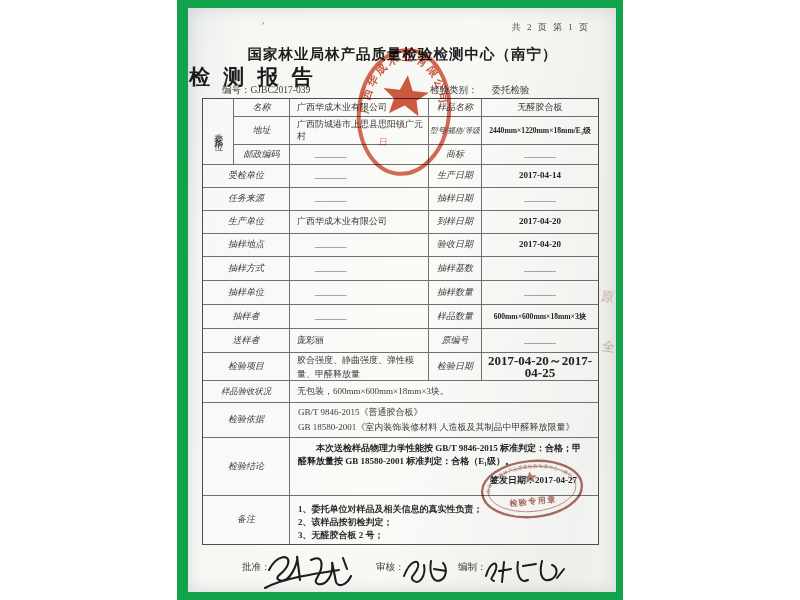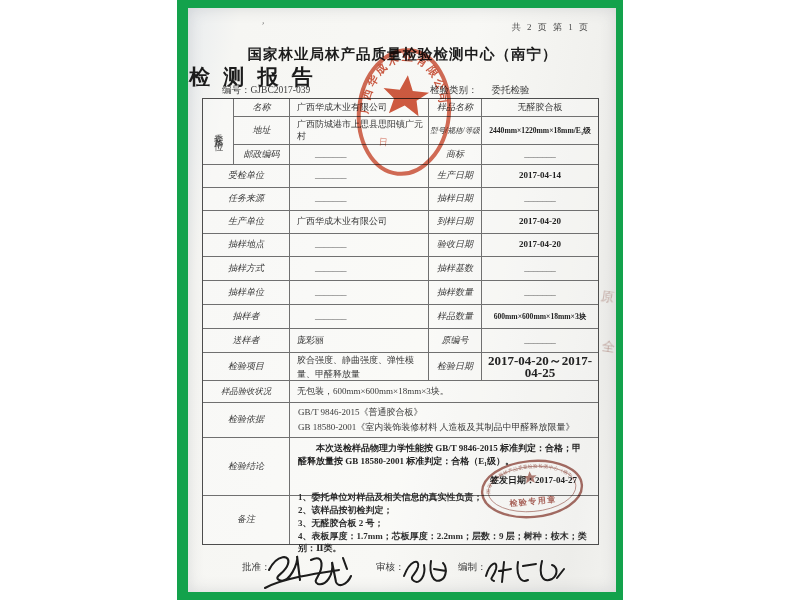--- a/index.html
+++ b/index.html
@@ -162,21 +162,20 @@
     <div class="trow" style="height:58px">
       <div class="cell lab w87">检验结论</div>
       <div class="cell concl fx end">本次送检样品物理力学性能按 GB/T 9846-2015 标准判定：合格；甲醛释放量按 GB 18580-2001 标准判定：合格（E₁级）。</div>
     </div>
     <div class="trow last" style="height:48px">
       <div class="cell lab w87">备注</div>
       <div class="cell notes fx end">
         <span>1、委托单位对样品及相关信息的真实性负责；</span>
         <span>2、该样品按初检判定；</span>
         <span>3、无醛胶合板 2 号；</span>
-        <span>4、表板厚度：1.7mm；芯板厚度：2.2mm；层数：9 层；树种：桉木；类别：Ⅱ类。</span>
       </div>
     </div>
   </div>
 
   <div class="issue">签发日期：2017-04-27</div>
 
   <svg class="seal-top" viewBox="0 0 124 150">
     <ellipse cx="62" cy="75" rx="45" ry="62" fill="none" stroke="#c9452a" stroke-width="4" opacity=".9"></ellipse>
     <path id="sealArc" d="M 26.5 84 A 36 52 0 1 1 97.5 84" fill="none"></path>
     <text font-size="11" fill="#c9452a" letter-spacing="2.5" font-weight="bold">

